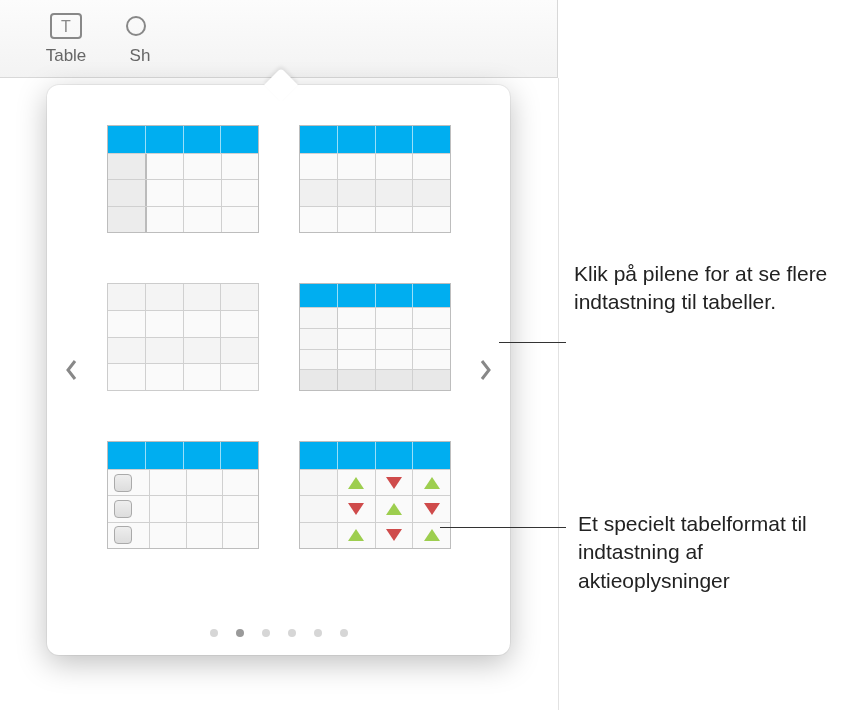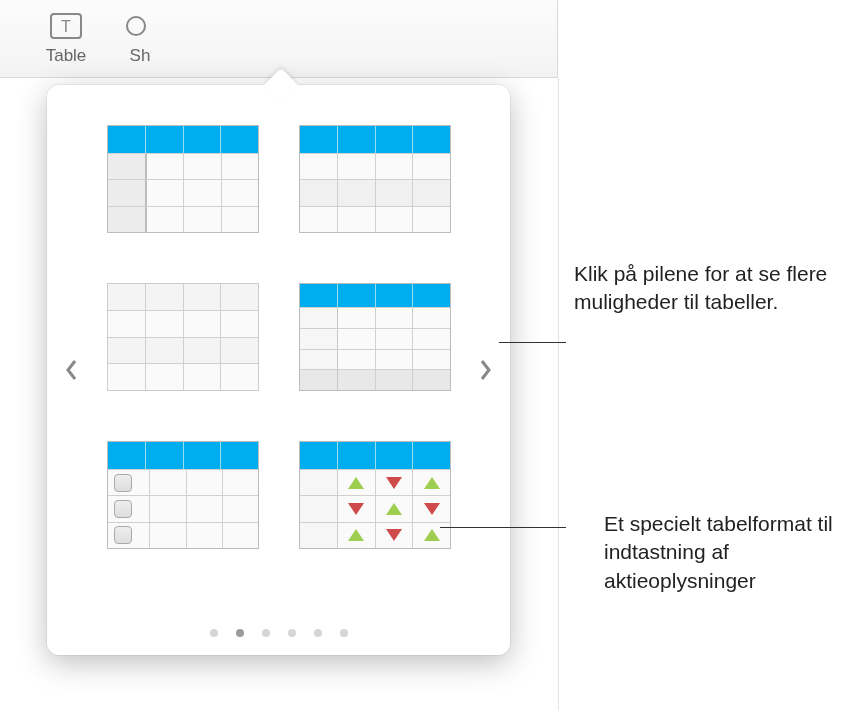--- a/index.html
+++ b/index.html
@@ -448,16 +448,16 @@
     <span class="dot"></span>
     <span class="dot active"></span>
     <span class="dot"></span>
     <span class="dot"></span>
     <span class="dot"></span>
     <span class="dot"></span>
   </div>
 </div>
 
 <div class="callout-line" style="left:499px; top:342px; width:67px;"></div>
-<div class="callout" style="left:574px; top:260px;">Klik på pilene for at se flere muligheder til tabeller.</div>
+<div class="callout" style="left:574px; top:260px;">Klik på pilene for at se flere indtastning til tabeller.</div>
 
 <div class="callout-line" style="left:440px; top:527px; width:126px;"></div>
-<div class="callout" style="left:604px; top:510px;">Et specielt tabelformat til indtastning af aktieoplysninger</div>
+<div class="callout" style="left:578px; top:510px;">Et specielt tabelformat til indtastning af aktieoplysninger</div>
 
 </body></html>

